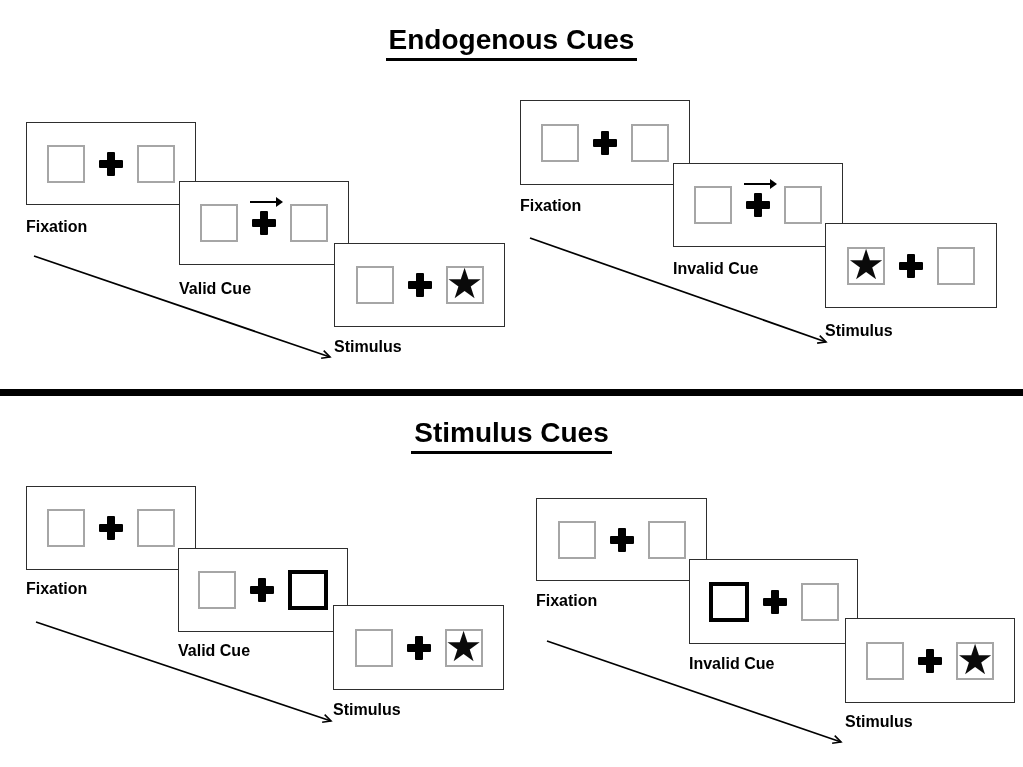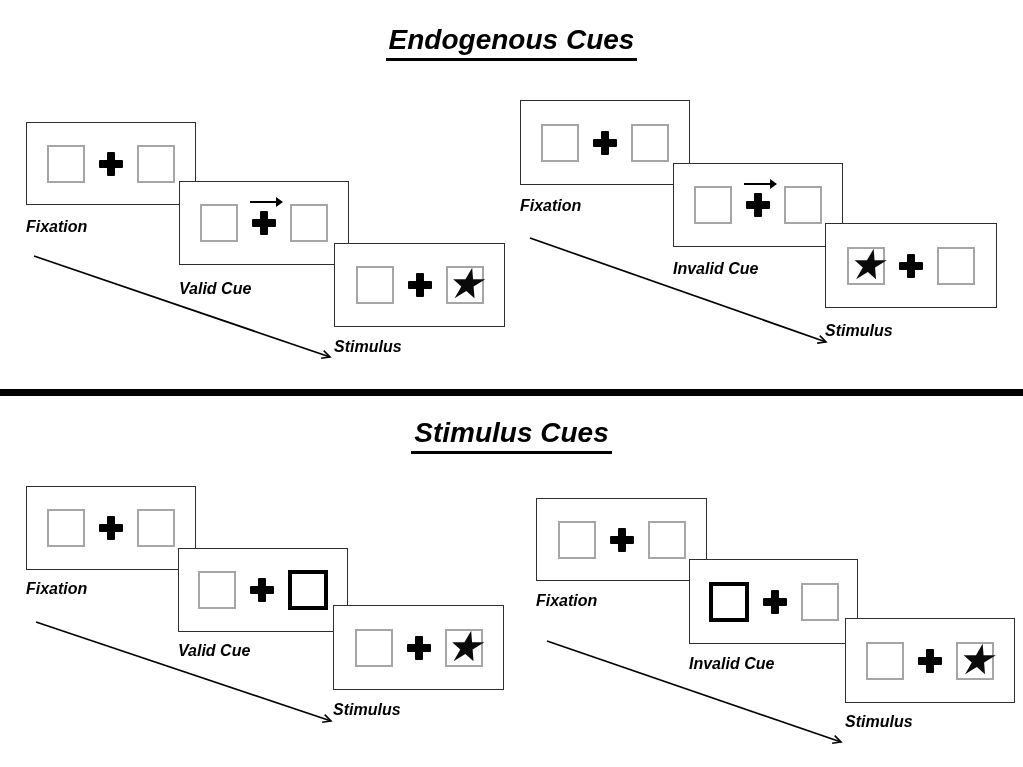--- a/index.html
+++ b/index.html
@@ -1,18 +1,18 @@
 <!DOCTYPE html>
 <html><head>
 <meta charset="utf-8">
 <style>
   html,body{margin:0;padding:0;background:#fff;}
   .canvas{
     position:relative;width:1023px;height:767px;background:#ffffff;
-    font-family:"Liberation Sans",sans-serif;color:#000;overflow:hidden;font-style:italic;
+    font-family:"Liberation Sans",sans-serif;color:#000;overflow:hidden;
   }
   .section-title{
     position:absolute;left:0;width:100%;text-align:center;
     font-size:28px;font-weight:bold;
   }
   .section-title .underlined{
     display:inline-block;border-bottom:3px solid #000;padding:0 3px 2px 3px;
   }
   .divider{
     position:absolute;left:0;top:389px;width:1023px;height:7px;background:#000;

